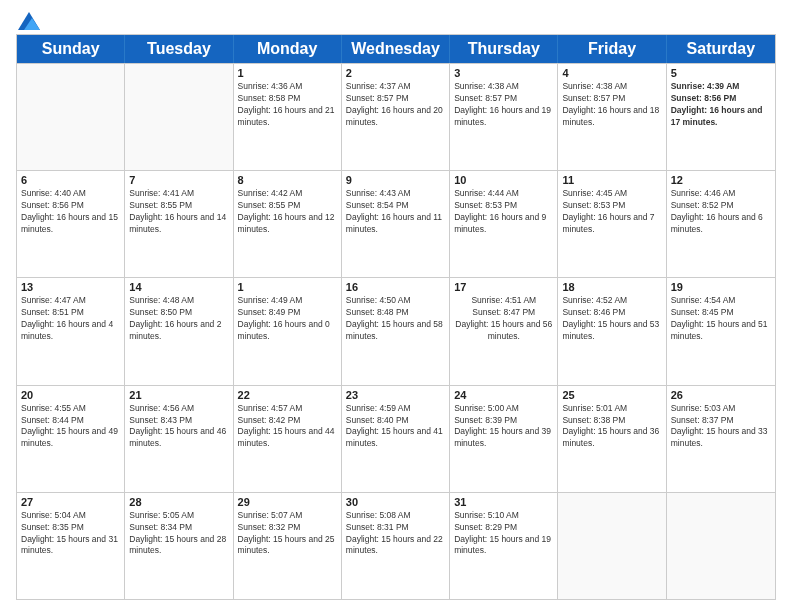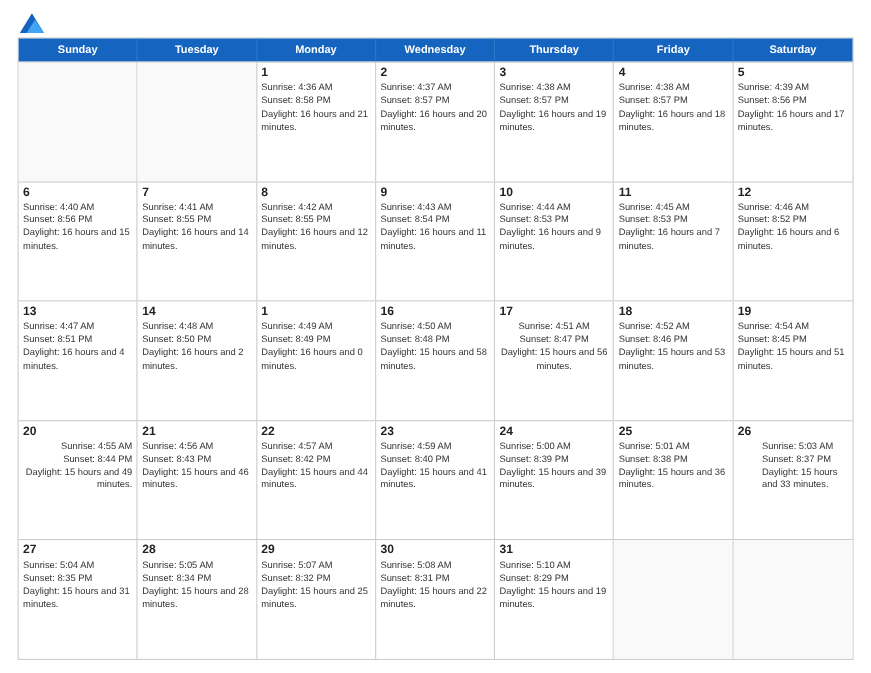--- a/index.html
+++ b/index.html
@@ -66,21 +66,21 @@
       flex-direction: column;
       border: 1px solid #ccc;
     }
     .cal-header {
       display: grid;
       grid-template-columns: repeat(7, 1fr);
       background: #1565c0;
     }
     .cal-header-cell {
       color: #fff;
-      font-size: 10px;
+      font-size: 16px;
       font-weight: bold;
       padding: 5px 4px;
       text-align: center;
       border-right: 1px solid #2979c8;
     }
     .cal-header-cell:last-child { border-right: none; }
     .cal-body {
       display: flex;
       flex-direction: column;
       flex: 1;
@@ -168,21 +168,21 @@
 Daylight: 16 hours and 19 minutes.</div>
           </div>
           <div class="cal-cell">
             <div class="day-num">4</div>
             <div class="day-detail" style="white-space: pre-line;">Sunrise: 4:38 AM
 Sunset: 8:57 PM
 Daylight: 16 hours and 18 minutes.</div>
           </div>
           <div class="cal-cell">
             <div class="day-num">5</div>
-            <div class="day-detail" style="white-space: pre-line;">Sunrise: 4:39 AM
+            <div class="day-detail" style="white-space: pre-line; font-weight: bold;">Sunrise: 4:39 AM
 Sunset: 8:56 PM
 Daylight: 16 hours and 17 minutes.</div>
           </div>
         </div>
         <div class="cal-row">
           <div class="cal-cell">
             <div class="day-num">6</div>
             <div class="day-detail" style="white-space: pre-line;">Sunrise: 4:40 AM
 Sunset: 8:56 PM
 Daylight: 16 hours and 15 minutes.</div>
@@ -264,21 +264,21 @@
           <div class="cal-cell">
             <div class="day-num">19</div>
             <div class="day-detail" style="white-space: pre-line;">Sunrise: 4:54 AM
 Sunset: 8:45 PM
 Daylight: 15 hours and 51 minutes.</div>
           </div>
         </div>
         <div class="cal-row">
           <div class="cal-cell">
             <div class="day-num">20</div>
-            <div class="day-detail" style="white-space: pre-line; text-align: right;">Sunrise: 4:55 AM
+            <div class="day-detail" style="white-space: pre-line;">Sunrise: 4:55 AM
 Sunset: 8:44 PM
 Daylight: 15 hours and 49 minutes.</div>
           </div>
           <div class="cal-cell">
             <div class="day-num">21</div>
             <div class="day-detail" style="white-space: pre-line;">Sunrise: 4:56 AM
 Sunset: 8:43 PM
 Daylight: 15 hours and 46 minutes.</div>
           </div>
           <div class="cal-cell">
@@ -300,21 +300,21 @@
 Daylight: 15 hours and 39 minutes.</div>
           </div>
           <div class="cal-cell">
             <div class="day-num">25</div>
             <div class="day-detail" style="white-space: pre-line;">Sunrise: 5:01 AM
 Sunset: 8:38 PM
 Daylight: 15 hours and 36 minutes.</div>
           </div>
           <div class="cal-cell">
             <div class="day-num">26</div>
-            <div class="day-detail" style="white-space: pre-line; margin-left: 22px;">Sunrise: 5:03 AM
+            <div class="day-detail" style="white-space: pre-line;">Sunrise: 5:03 AM
 Sunset: 8:37 PM
 Daylight: 15 hours and 33 minutes.</div>
           </div>
         </div>
         <div class="cal-row">
           <div class="cal-cell">
             <div class="day-num">27</div>
             <div class="day-detail" style="white-space: pre-line;">Sunrise: 5:04 AM
 Sunset: 8:35 PM
 Daylight: 15 hours and 31 minutes.</div>

